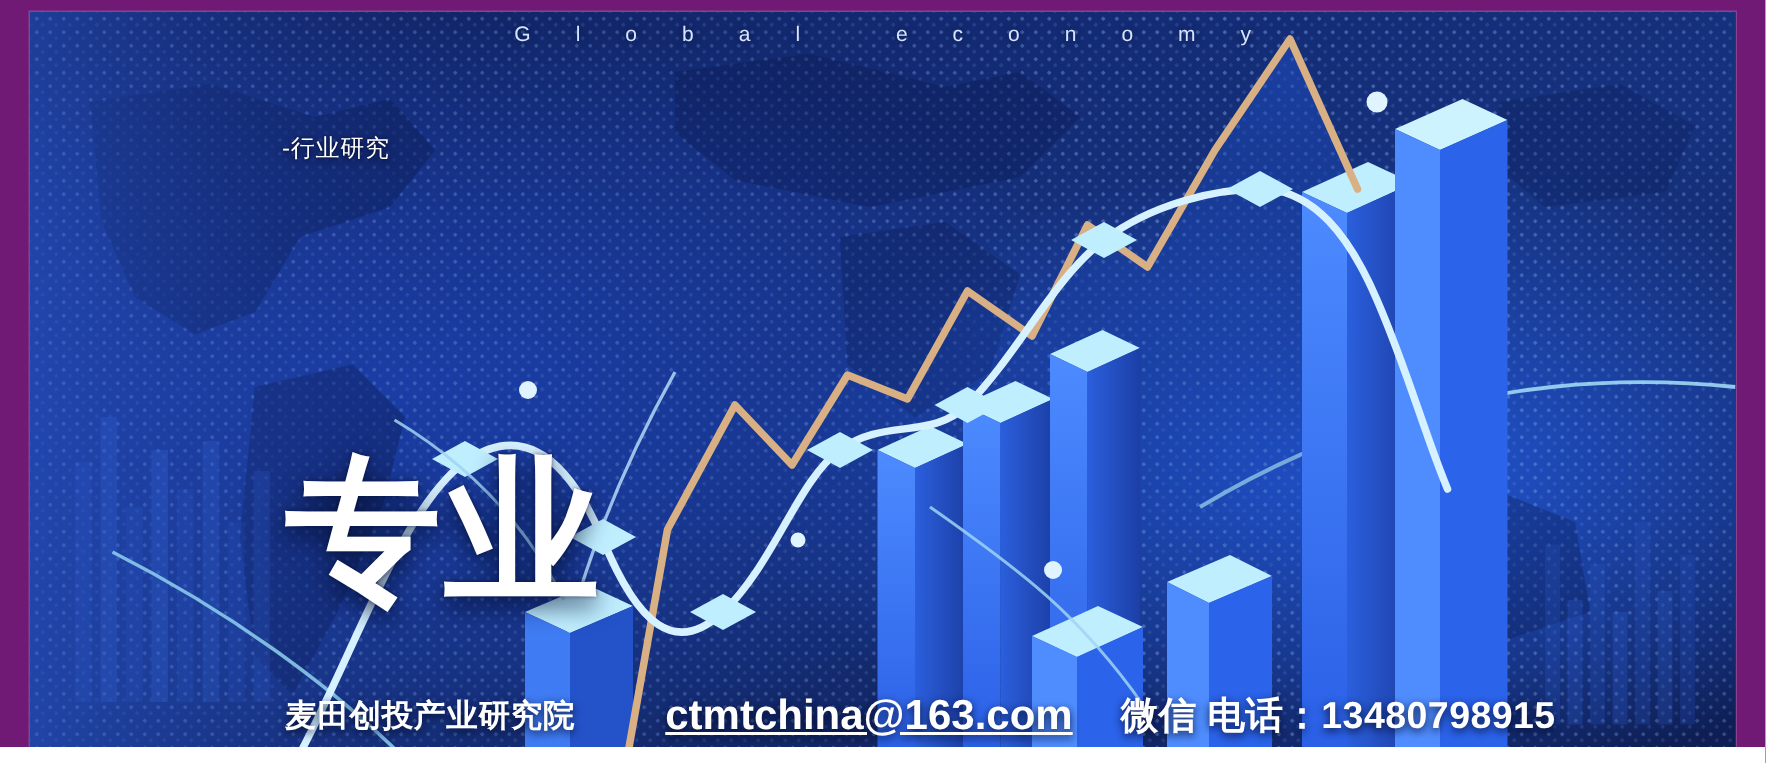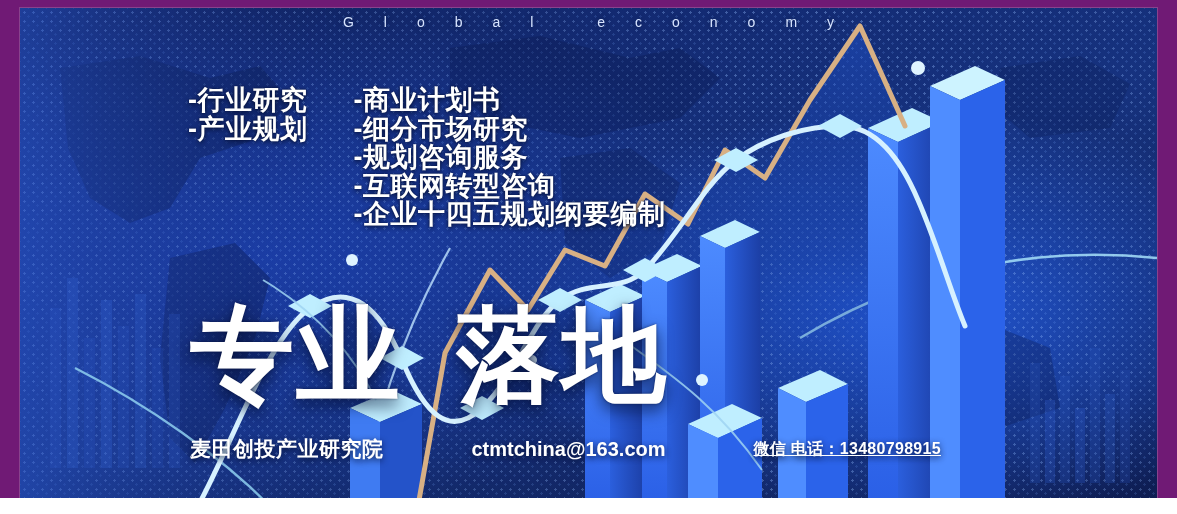--- a/index.html
+++ b/index.html
@@ -64,23 +64,23 @@
 
   
   #services{
     position:absolute;left:168px;top:78px;
     display:flex;gap:36px;
     z-index:6;
   }
   .svc-col{display:flex;flex-direction:column;}
   .svc-item{
     color:#ffffff;
-    font-size:27px;
+    font-size:16px;
     line-height:28.5px;
-    font-weight:700;
+    font-weight:400;
     white-space:nowrap;
     letter-spacing:.5px;
     text-shadow:0 2px 5px rgba(5,15,50,.85),0 0 2px rgba(5,15,50,.9);
   }
   .svc-col.right{margin-left:10px;}
 
   
   #headline{
     position:absolute;left:170px;top:295px;
     display:flex;align-items:baseline;
@@ -92,31 +92,31 @@
     font-size:104px;
     line-height:104px;
     font-weight:700;
     letter-spacing:2px;
     text-shadow:0 6px 16px rgba(3,12,45,.75),0 0 3px rgba(3,12,45,.6);
   }
   .hl-gap{display:inline-block;width:54px;}
 
   
   #footer{
-    position:absolute;left:170px;top:427px;
+    position:absolute;left:170px;top:452px;
     display:flex;align-items:center;
     z-index:9;white-space:nowrap;
   }
   .ft{
     color:#ffffff;font-weight:700;
     text-shadow:0 2px 6px rgba(3,12,45,.9);
   }
   #ft-org{font-size:21px;letter-spacing:.5px;}
-  #ft-mail{font-size:20px;margin-left:88px;letter-spacing:0px;}
-  #ft-phone{font-size:16px;margin-left:88px;letter-spacing:.3px;text-decoration:underline;}
+  #ft-mail{font-size:28px;margin-left:60px;letter-spacing:0px;text-decoration:underline;}
+  #ft-phone{font-size:25px;margin-left:32px;letter-spacing:.3px;}
 
   
   #art{position:absolute;inset:0;z-index:4;}
   #artback{position:absolute;inset:0;z-index:2;}
 </style>
 </head>
 <body>
 
 <div id="stage">
 
@@ -274,35 +274,26 @@
         <path d="M243 272 C 290 300, 330 340, 356 392"></path>
         <path d="M600 330 C 660 372, 700 402, 742 462"></path>
       </g>
     </svg>
 
     <div id="globalword">Global economy</div>
 
     <div id="services">
       <div class="svc-col left">
         <div class="svc-item">-行业研究</div>
-        <div class="svc-item">-产业规划</div>
-      </div>
-      <div class="svc-col right">
-        <div class="svc-item">-商业计划书</div>
-        <div class="svc-item">-细分市场研究</div>
-        <div class="svc-item">-规划咨询服务</div>
-        <div class="svc-item">-互联网转型咨询</div>
-        <div class="svc-item">-企业十四五规划纲要编制</div>
       </div>
     </div>
 
     <div id="headline">
       <span class="hl-word">专业</span>
       <span class="hl-gap"></span>
-      <span class="hl-word">落地</span>
       <span class="hl-gap"></span>
     </div>
 
     <div id="footer">
       <span class="ft" id="ft-org">麦田创投产业研究院</span>
       <span class="ft" id="ft-mail">ctmtchina@163.com</span>
       <span class="ft" id="ft-phone">微信 电话：13480798915</span>
     </div>
 
   </div>

